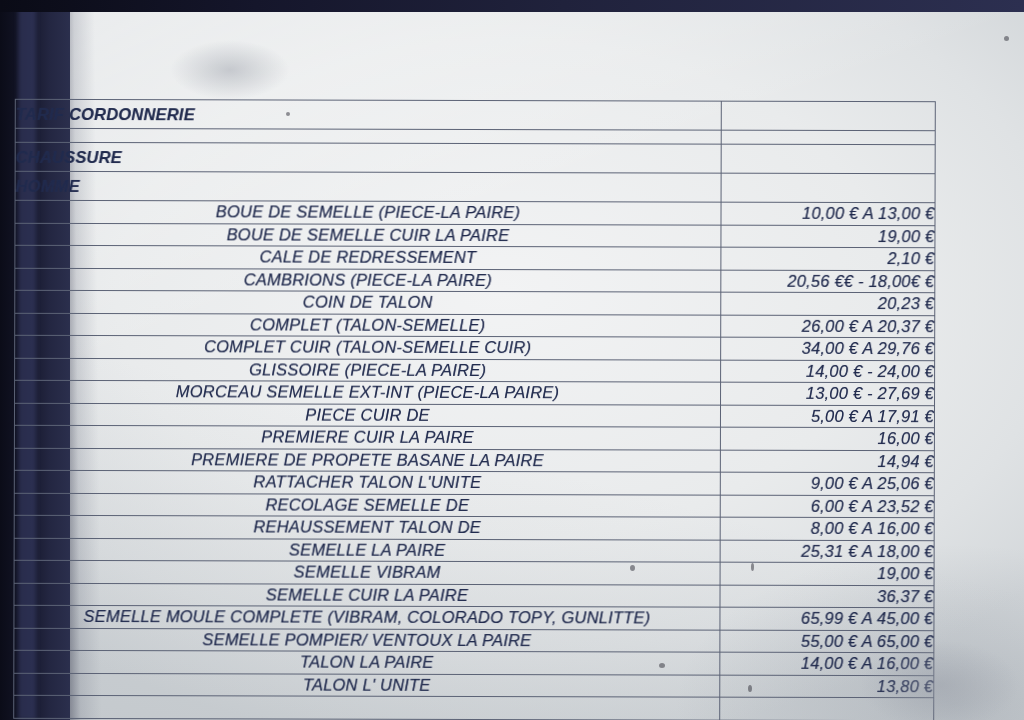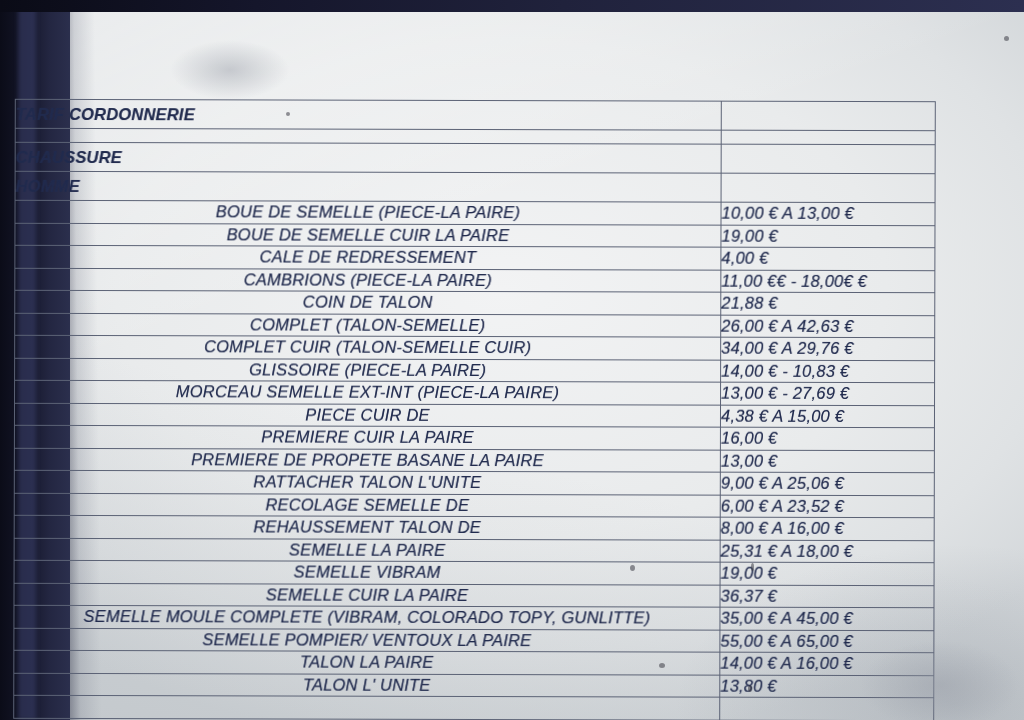--- a/index.html
+++ b/index.html
@@ -101,21 +101,21 @@
     line-height: 21px;
     color: #202a4d;
     letter-spacing: 0.2px;
     white-space: nowrap;
     overflow: hidden;
   }
   .c-label { width: 706px; text-align: center; }
   .c-price { width: 214px; text-align: center; }
 
   td.label  { text-align: center; font-size: 17px; }
-  td.price  { text-align: left; font-size: 16px; }
+  td.price  { text-align: right; font-size: 16px; }
 
   tr.spacer td { height: 13px; }
   tr.tall td { height: 28px; }
 
   td.title {
     text-align: left;
     padding-left: 228px;
     font-size: 21px;
     font-weight: bold;
     letter-spacing: 0.6px;
@@ -194,57 +194,57 @@
         <tr>
             <td class="label">BOUE DE SEMELLE (PIECE-LA PAIRE)</td>
             <td class="price">10,00 € A 13,00 €</td>
           </tr>
         <tr>
             <td class="label">BOUE DE SEMELLE CUIR LA PAIRE</td>
             <td class="price">19,00 €</td>
           </tr>
         <tr>
             <td class="label">CALE DE REDRESSEMENT</td>
-            <td class="price">4,00 €</td>
+            <td class="price">2,10 €</td>
           </tr>
         <tr>
             <td class="label">CAMBRIONS  (PIECE-LA PAIRE)</td>
-            <td class="price">11,00 €€  -  18,00€ €</td>
+            <td class="price">20,56 €€  -  18,00€ €</td>
           </tr>
         <tr>
             <td class="label">COIN  DE  TALON</td>
-            <td class="price">21,88 €</td>
+            <td class="price">20,23 €</td>
           </tr>
         <tr>
             <td class="label">COMPLET (TALON-SEMELLE)</td>
-            <td class="price">26,00 € A 42,63 €</td>
+            <td class="price">26,00 € A 20,37 €</td>
           </tr>
         <tr>
             <td class="label">COMPLET CUIR (TALON-SEMELLE CUIR)</td>
             <td class="price">34,00 € A 29,76 €</td>
           </tr>
         <tr>
             <td class="label">GLISSOIRE  (PIECE-LA PAIRE)</td>
-            <td class="price">14,00 €  -  10,83 €</td>
+            <td class="price">14,00 €  -  24,00 €</td>
           </tr>
         <tr>
             <td class="label">MORCEAU SEMELLE EXT-INT  (PIECE-LA PAIRE)</td>
             <td class="price">13,00 €  -  27,69 €</td>
           </tr>
         <tr>
             <td class="label">PIECE  CUIR  DE</td>
-            <td class="price">4,38 € A 15,00 €</td>
+            <td class="price">5,00 € A 17,91 €</td>
           </tr>
         <tr>
             <td class="label">PREMIERE  CUIR LA PAIRE</td>
             <td class="price">16,00 €</td>
           </tr>
         <tr>
             <td class="label">PREMIERE DE PROPETE BASANE  LA  PAIRE</td>
-            <td class="price">13,00 €</td>
+            <td class="price">14,94 €</td>
           </tr>
         <tr>
             <td class="label">RATTACHER  TALON  L'UNITE</td>
             <td class="price">9,00 € A 25,06 €</td>
           </tr>
         <tr>
             <td class="label">RECOLAGE SEMELLE DE</td>
             <td class="price">6,00 €  A  23,52 €</td>
           </tr>
         <tr>
@@ -258,21 +258,21 @@
         <tr>
             <td class="label">SEMELLE   VIBRAM</td>
             <td class="price">19,00 €</td>
           </tr>
         <tr>
             <td class="label">SEMELLE CUIR LA PAIRE</td>
             <td class="price">36,37 €</td>
           </tr>
         <tr>
             <td class="label">SEMELLE MOULE COMPLETE (VIBRAM, COLORADO TOPY, GUNLITTE)</td>
-            <td class="price">35,00 € A 45,00 €</td>
+            <td class="price">65,99 € A 45,00 €</td>
           </tr>
         <tr>
             <td class="label">SEMELLE POMPIER/  VENTOUX  LA PAIRE</td>
             <td class="price">55,00 € A 65,00 €</td>
           </tr>
         <tr>
             <td class="label">TALON   LA PAIRE</td>
             <td class="price">14,00 € A 16,00 €</td>
           </tr>
         <tr>

